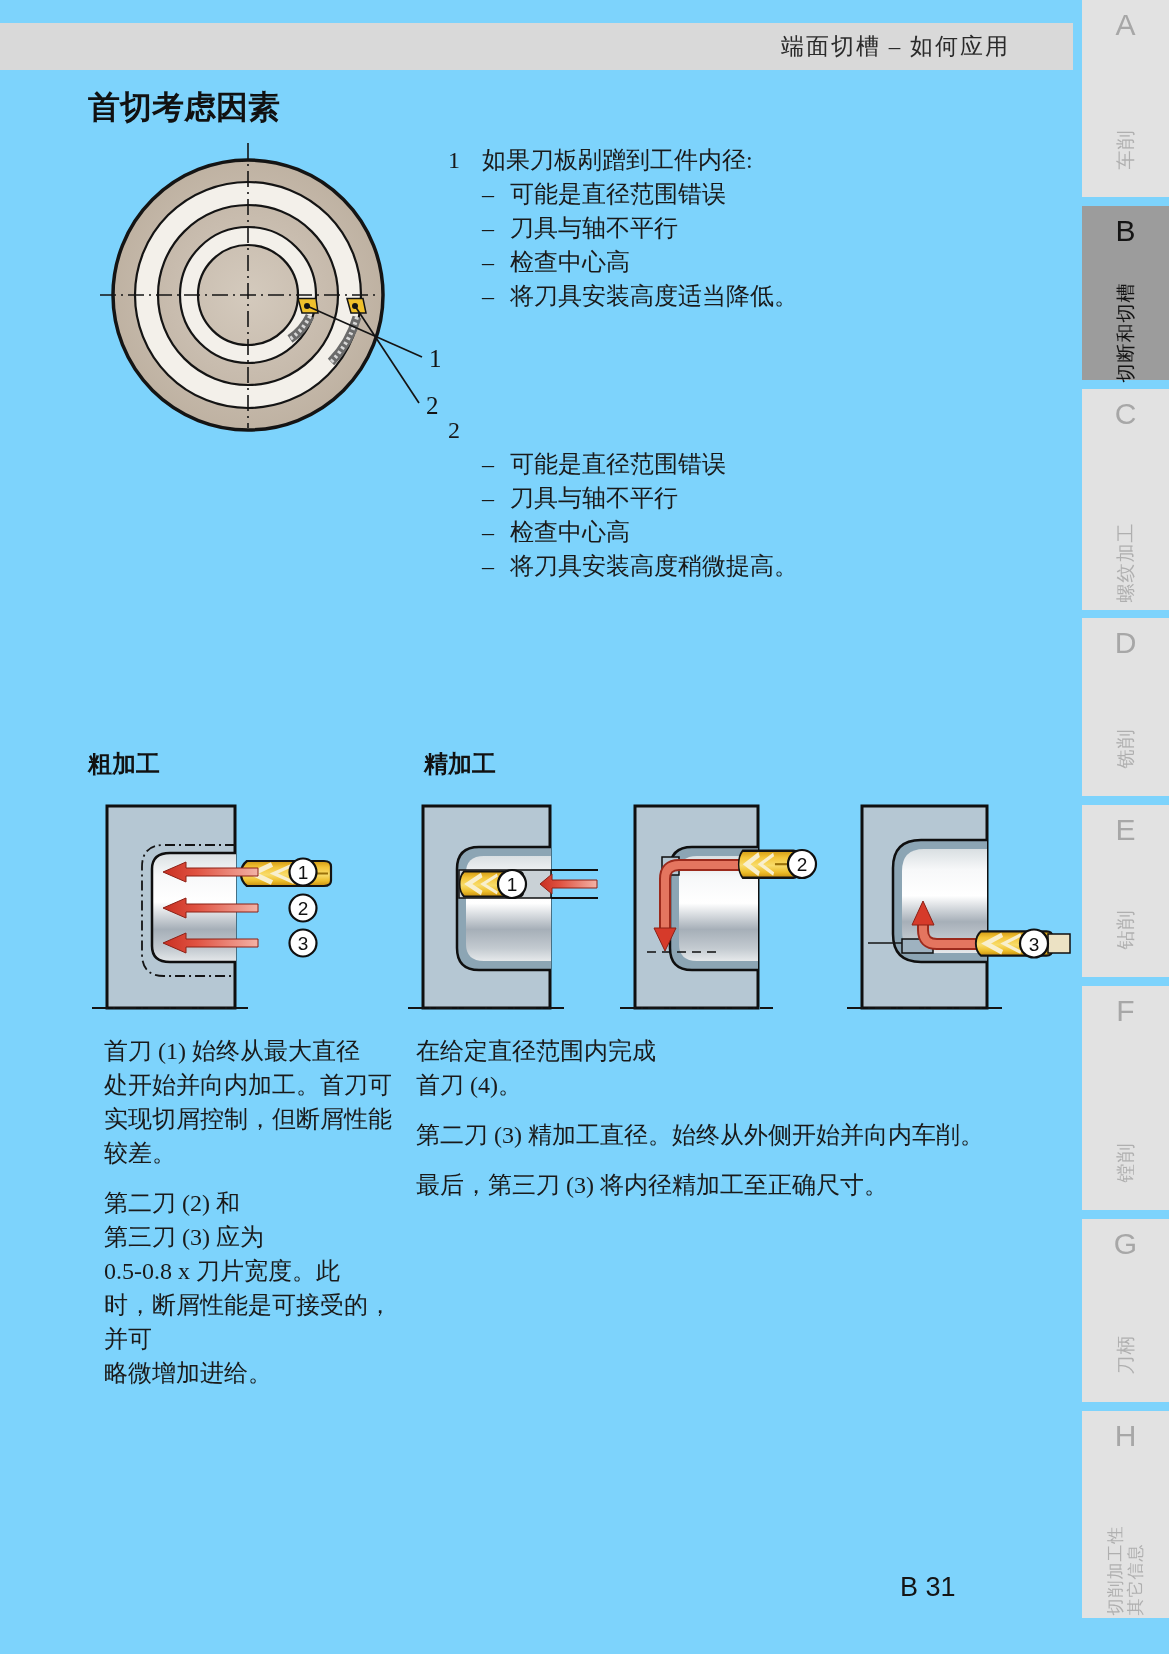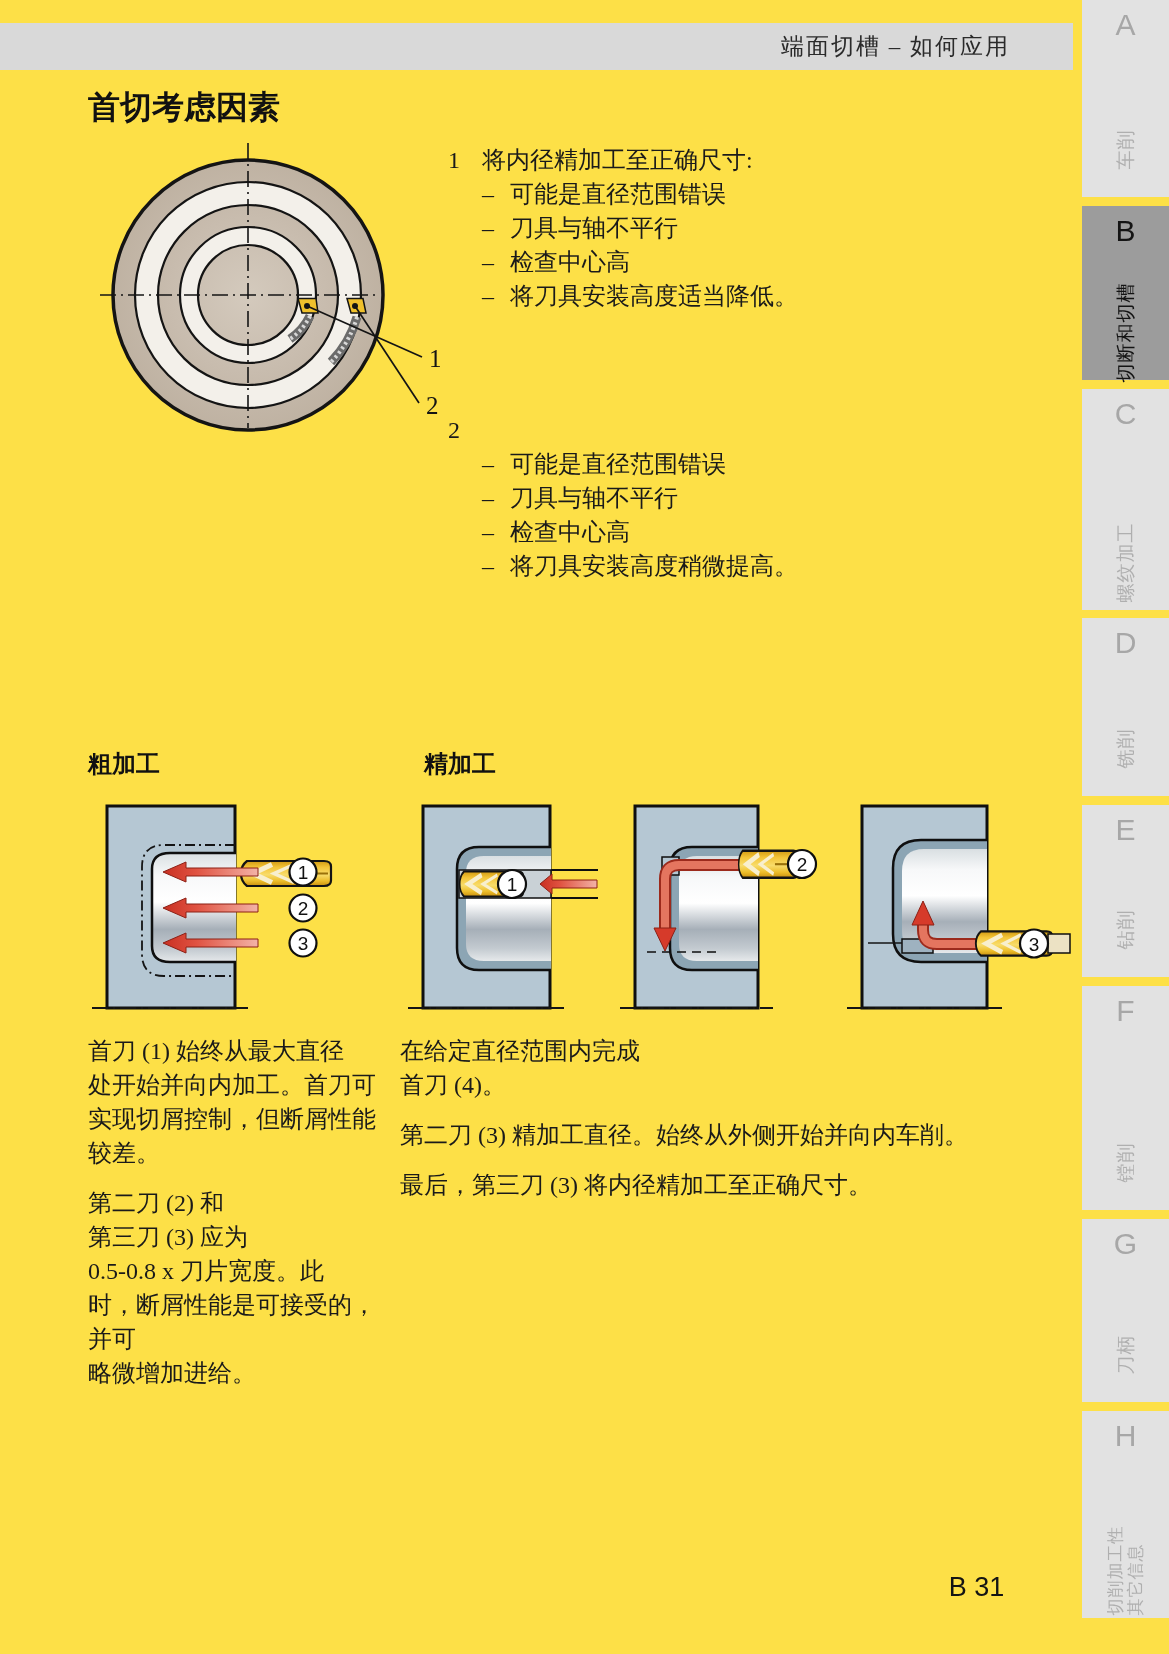--- a/index.html
+++ b/index.html
@@ -1,16 +1,16 @@
 <!DOCTYPE html>
 <html><head>
 <meta charset="utf-8">
 <style>
   html,body{margin:0;padding:0;background:#fff;}
-  #page{position:relative;width:1169px;height:1654px;background:#fde047;overflow:hidden;
+  #page{position:relative;width:1169px;height:1654px;background:#7dd3fc;overflow:hidden;
         font-family:"Liberation Serif", serif;color:#1a1a1a;}
 
   
   .header-bar{position:absolute;left:0;top:23px;width:1073px;height:47px;background:#d9d9d9;}
   .header-title{position:absolute;right:63px;top:0;height:47px;line-height:47px;
         font-size:23px;color:#2a2a2a;letter-spacing:2px;font-family:"Liberation Serif",serif;}
 
   
   .tab{position:absolute;left:1082px;width:87px;background:#e2e2e2;}
   .tab.active{background:#9c9c9c;}
@@ -35,23 +35,23 @@
 
   
   .nlist{position:absolute;left:448px;font-size:24px;line-height:34px;}
   .nlist .lead{display:flex;}
   .nlist .num{width:34px;flex:0 0 34px;}
   .nlist .brow{display:flex;margin-left:34px;}
   .nlist .dash{width:28px;flex:0 0 28px;}
 
   
   .ptext{position:absolute;font-size:24px;line-height:34px;color:#1a1a1a;}
-  .ptext p{margin:0 0 16px 0;white-space:pre-line;}
-
-  .page-number{position:absolute;left:900px;top:1572px;width:153px;text-align:center;
+  .ptext p{margin:0 0 16px 16px;white-space:pre-line;}
+
+  .page-number{position:absolute;left:900px;top:1572px;width:153px;text-align:left;
       font-family:"Liberation Sans",sans-serif;font-size:27px;color:#141414;}
 
   svg{position:absolute;overflow:visible;}
   .svgnum{font-family:"Liberation Sans",sans-serif;font-size:19px;fill:#111;}
   .svglabel{font-family:"Liberation Serif",serif;font-size:25px;fill:#141414;}
 </style>
 </head>
 <body>
 
 <div id="page">
@@ -163,21 +163,21 @@
     <line x1="295" y1="171" x2="359" y2="268" stroke="#141414" stroke-width="1.7"></line>
     <circle cx="247" cy="171" r="3" fill="#141414"></circle>
     <circle cx="295" cy="171" r="3" fill="#141414"></circle>
     <text class="svglabel" x="369" y="232">1</text>
     <text class="svglabel" x="366" y="279">2</text>
   </svg>
 
   <div class="nlist" style="top:143px;">
     <div class="lead">
       <span class="num">1</span>
-      <span>将内径精加工至正确尺寸:</span>
+      <span>如果刀板剐蹭到工件内径:</span>
     </div>
     <div class="brow">
         <span class="dash">–</span>
         <span>可能是直径范围错误</span>
       </div>
     <div class="brow">
         <span class="dash">–</span>
         <span>刀具与轴不平行</span>
       </div>
     <div class="brow">

